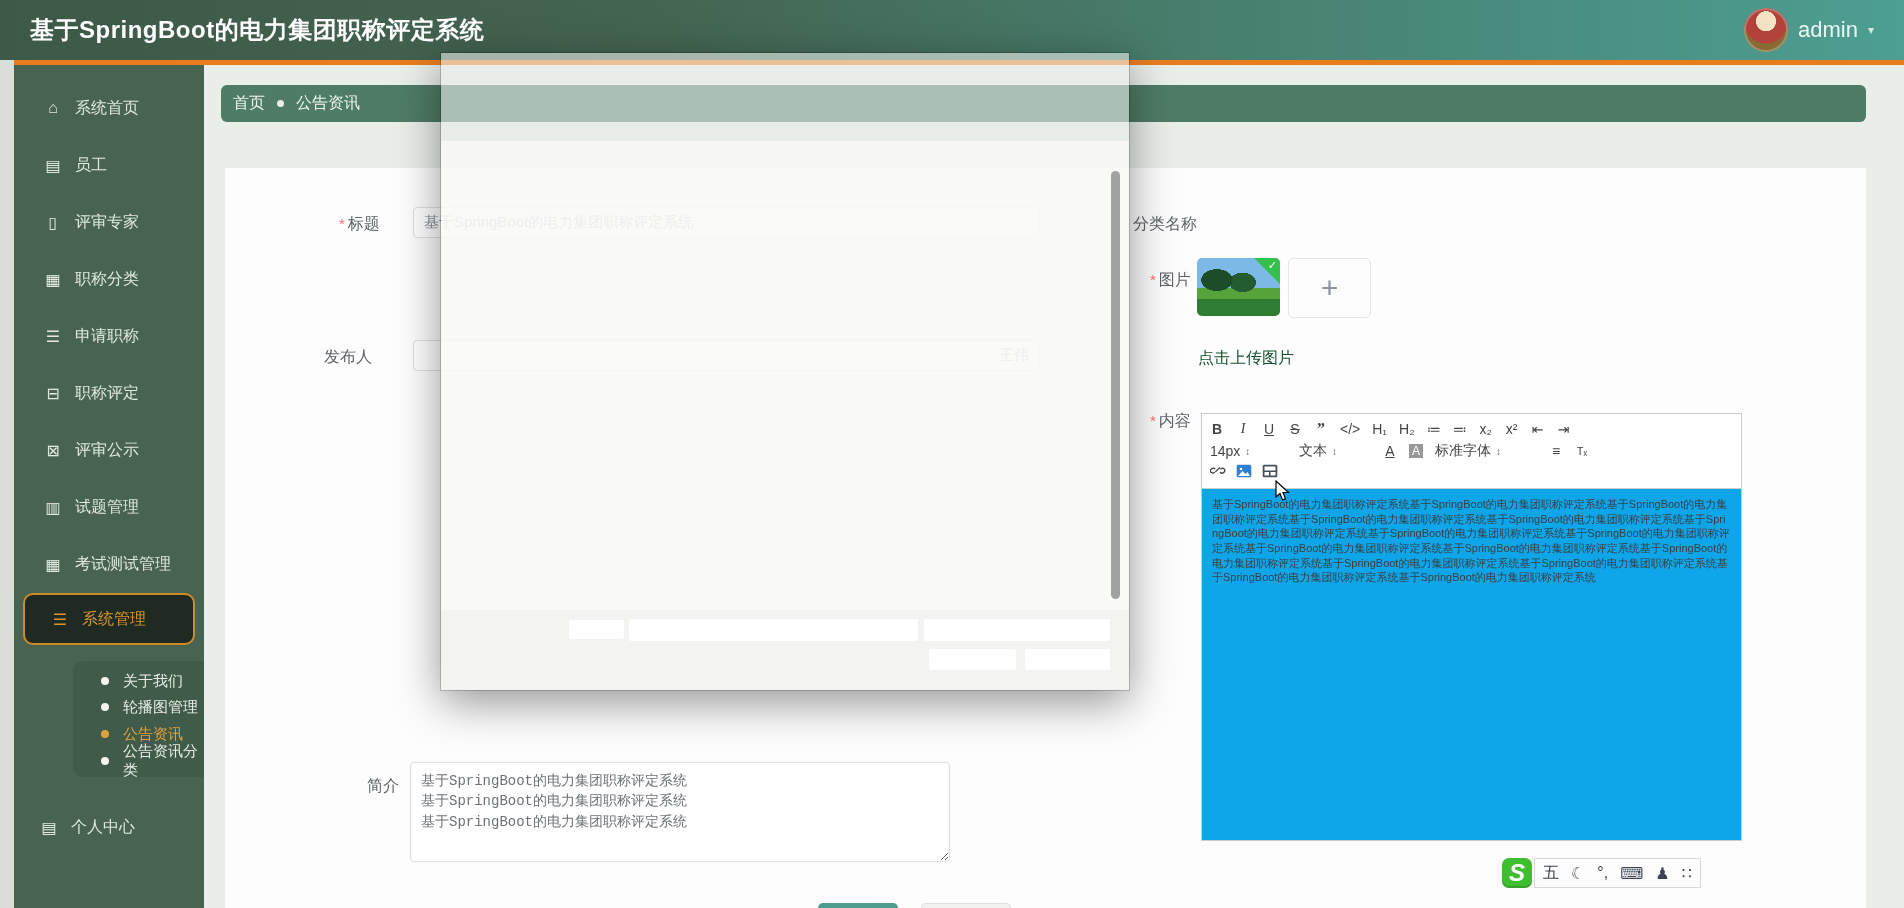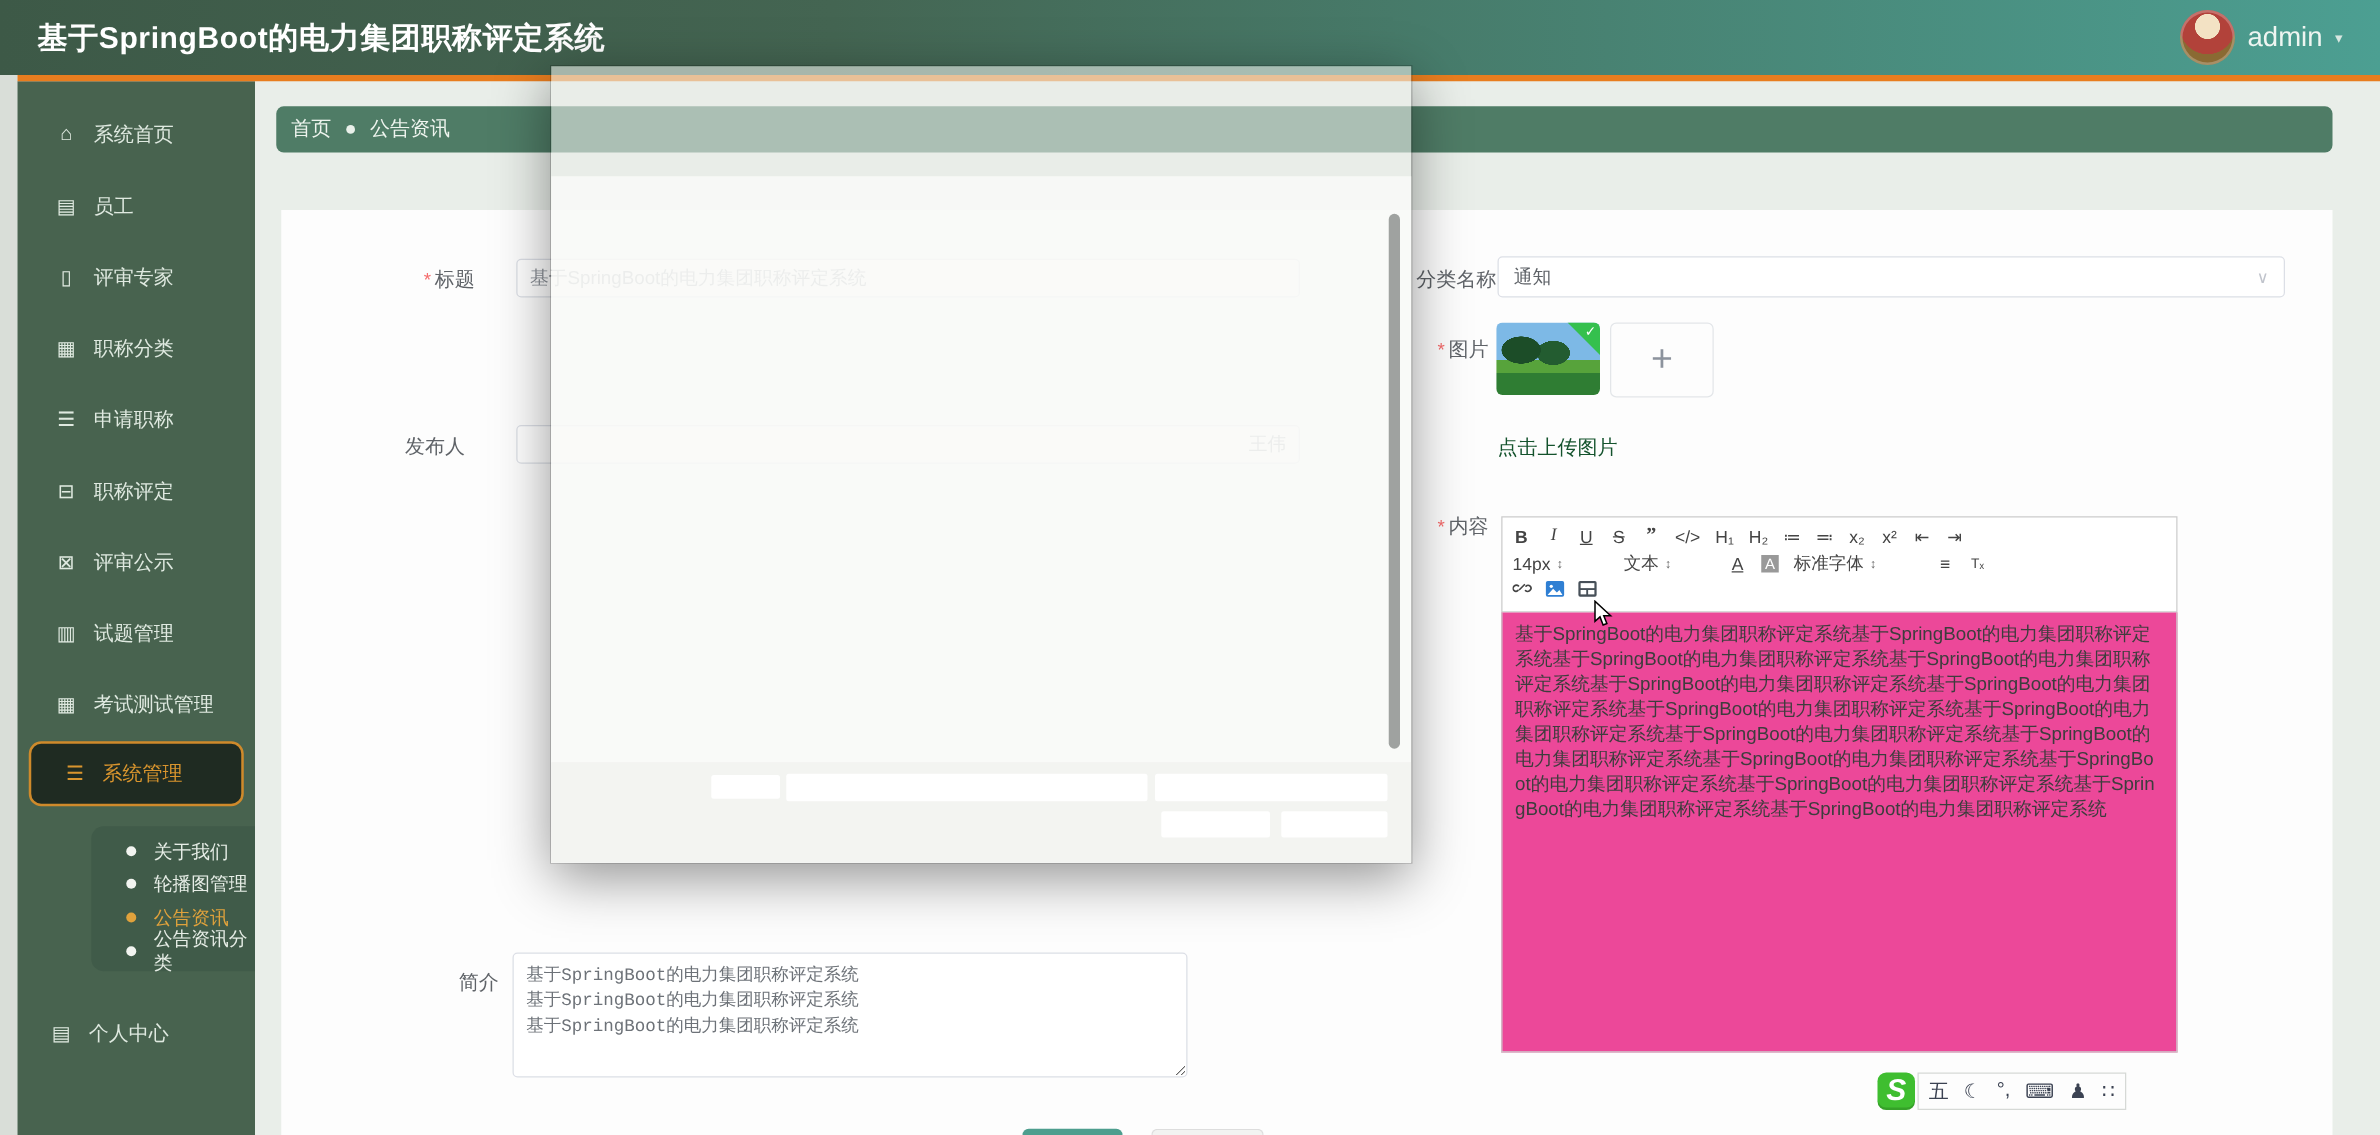--- a/index.html
+++ b/index.html
@@ -76,22 +76,22 @@
   .tb-btn.italic { font-style:italic; font-family:"Liberation Serif",serif; }
   .tb-btn.under { text-decoration:underline; }
   .tb-btn.strike { text-decoration:line-through; }
   .tb-btn.quote { font-family:"Liberation Serif",serif; font-weight:bold; font-size:16px; }
   .tb-sel { display:flex; align-items:center; gap:5px; color:#444; font-size:14px; margin-right:14px; cursor:pointer; }
   .tb-sel .ud { font-size:10px; color:#666; }
   .tb-color { text-decoration:underline; }
   .tb-bg { background:#999; color:#fff; padding:0 2px; font-size:12px; }
   .tb-clear { font-size:11px; }
   .icon-link, .icon-img, .icon-video { display:inline-block; margin-right:10px; cursor:pointer; }
-  .ql-content { border:1px solid #ccc; border-top:none; background:#ec4899; height:352px; padding:8px 10px;
-    font-size:15px; line-height:1.33; color:#3d3d3d; overflow:hidden; word-break:break-all; }
+  .ql-content { border:1px solid #ccc; border-top:none; background:#0ea5e9; height:352px; padding:8px 10px;
+    font-size:11px; line-height:1.33; color:#3d3d3d; overflow:hidden; word-break:break-all; }
 
   .intro-area { position:absolute; border:1px solid #dcdfe6; border-radius:4px; background:#fff;
     font-family:"Liberation Mono","DejaVu Sans Mono",monospace; font-size:14px; line-height:1.45;
     color:#6d7278; padding:8px 10px; resize:vertical; outline:none; }
 
   .submit-sliver { position:absolute; width:80px; height:10px; background:#4d9e8e; border-radius:5px 5px 0 0; cursor:pointer; }
   .cancel-sliver { position:absolute; width:90px; height:10px; background:#f2f3f1; border:1px solid #ddd;
     border-bottom:none; border-radius:5px 5px 0 0; cursor:pointer; }
 
   
@@ -220,24 +220,20 @@
       </div>
       <input class="f-input" style="top: 39px; left: 188px; width: 627px;" value="基于SpringBoot的电力集团职称评定系统">
 
       <div class="f-label" style="top:179px; left:99px;">
         <span>发布人</span>
       </div>
       <input class="f-input" style="top: 172px; left: 188px; width: 627px; text-align: right;" value="王伟">
 
       <div class="f-label" style="top:46px; left:908px;">
         <span>分类名称</span>
-      </div>
-      <div class="select-box" style="top:37px; left:973px; width:630px;">
-        <span>通知</span>
-        <span class="chev">∨</span>
       </div>
 
       <div class="f-label" style="top:102px; left:925px;">
         <span class="req">*</span><span>图片</span>
       </div>
       <div class="thumb" style="top:90px; left:972px;">
         <span class="badge"></span>
         <span class="check">✓</span>
       </div>
       <div class="plus-box" style="top:90px; left:1063px;">

